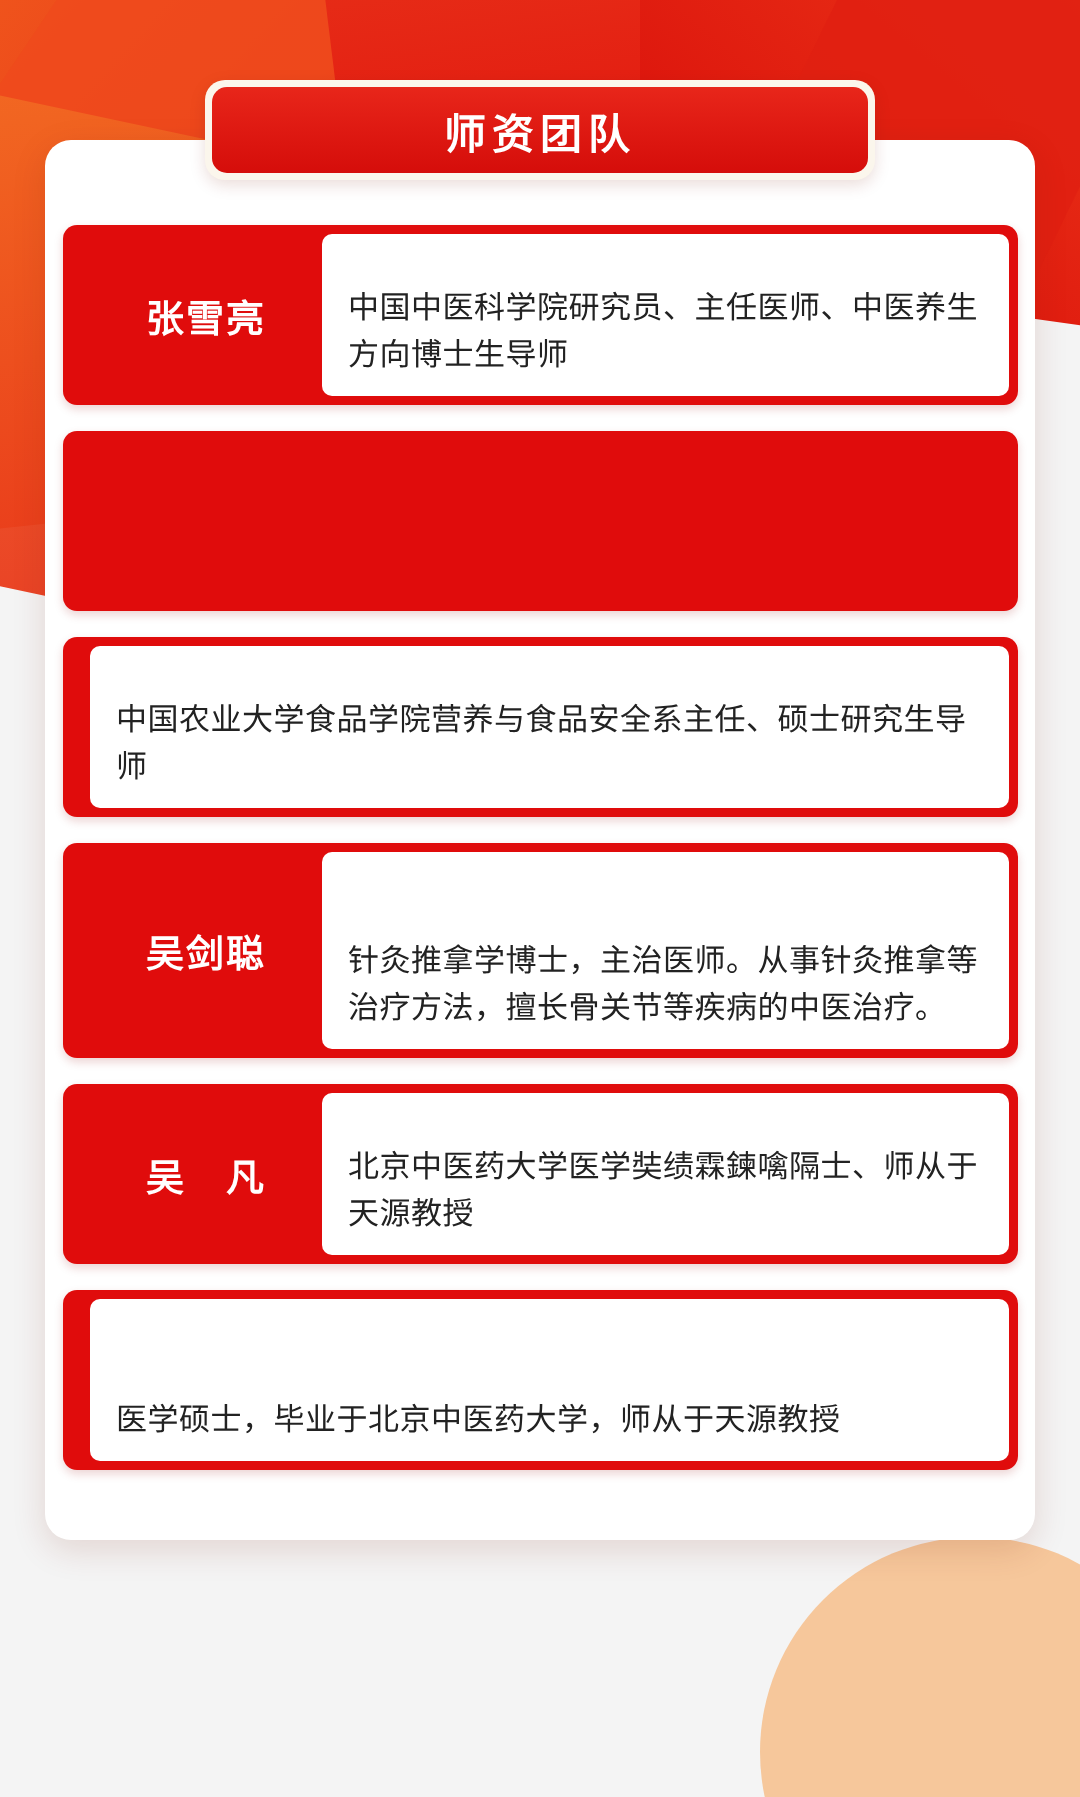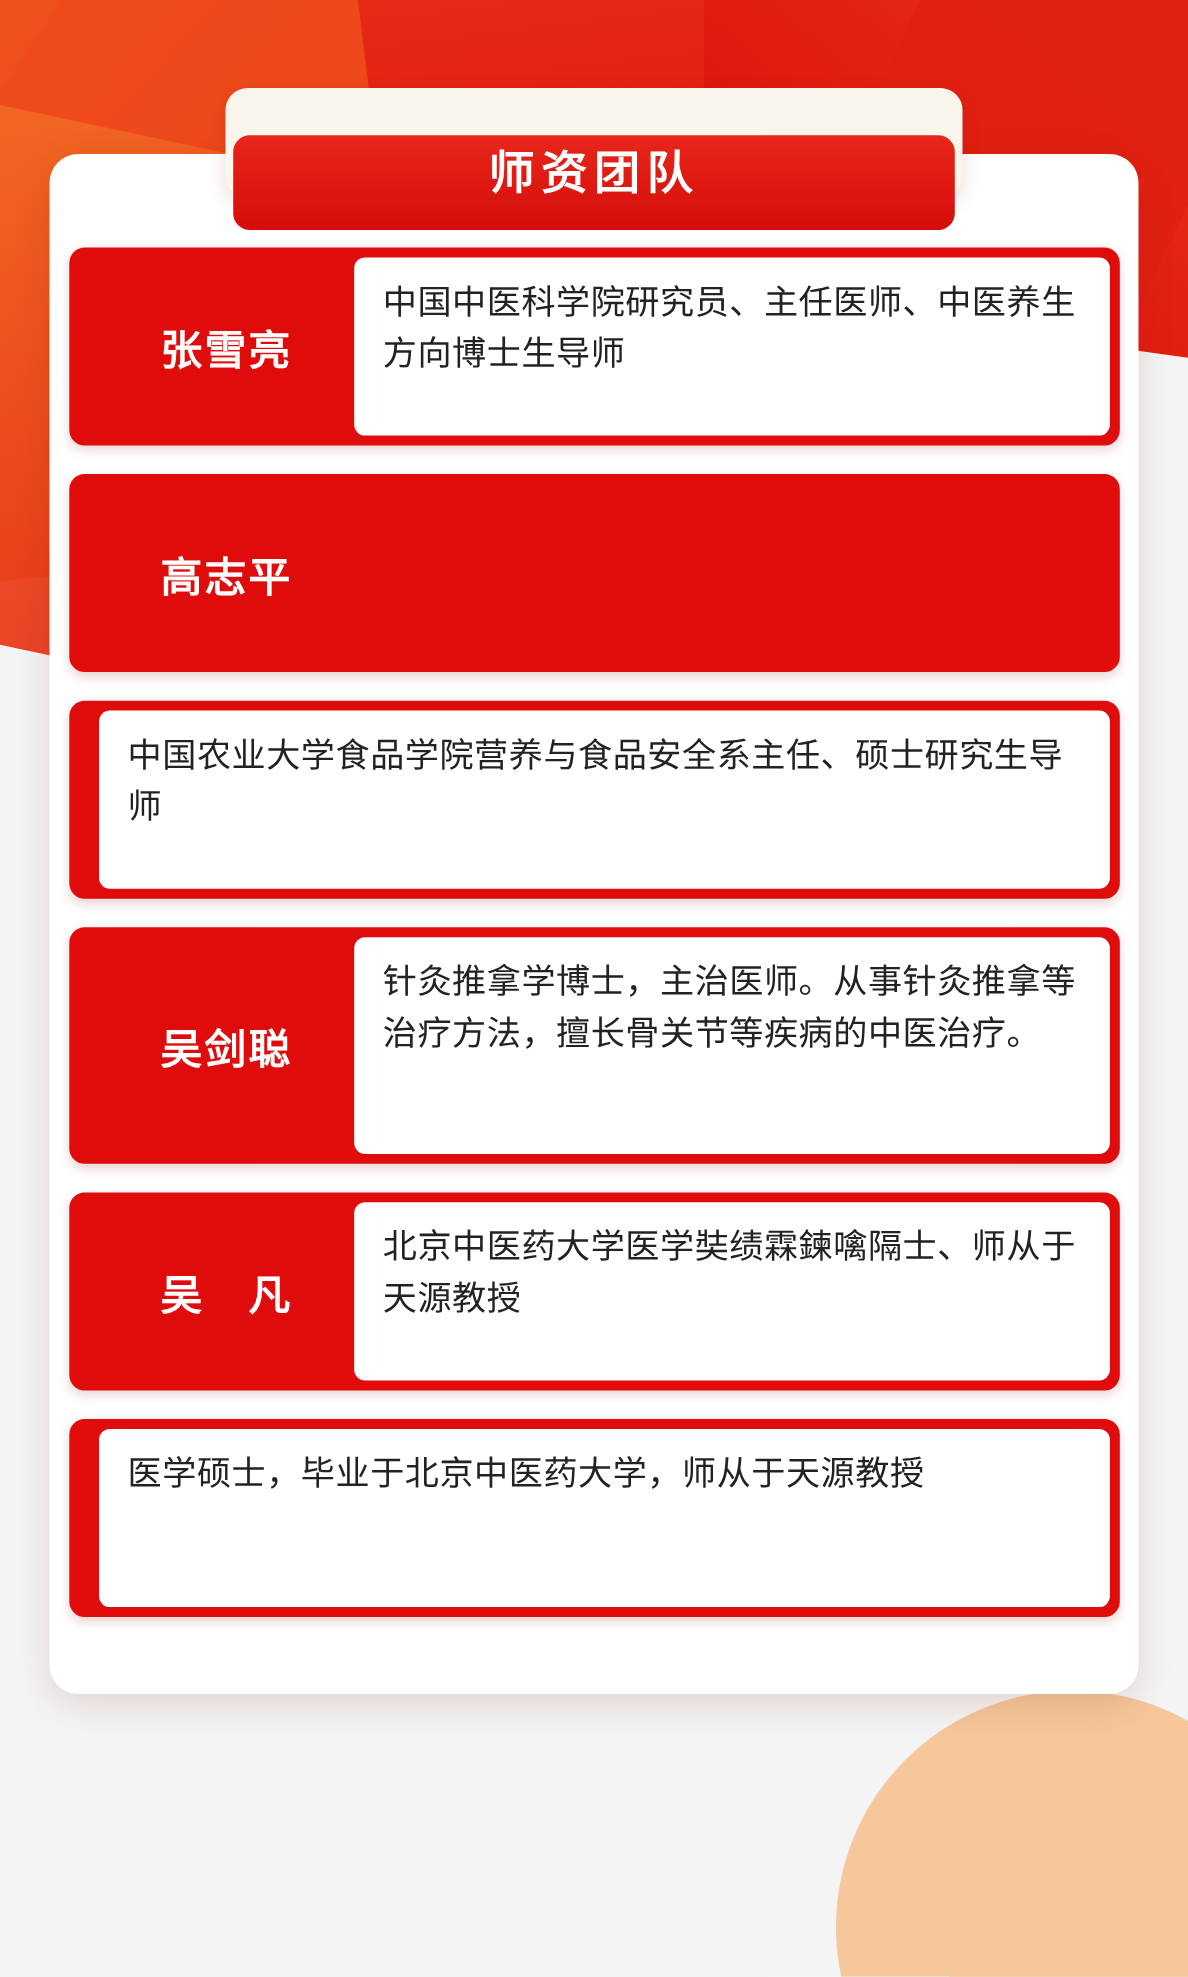--- a/index.html
+++ b/index.html
@@ -129,22 +129,22 @@
     box-shadow: 0 5px 16px rgba(120, 30, 10, .15);
     padding: 7px;
     box-sizing: border-box;
   }
   .title-inner {
     width: 100%;
     height: 100%;
     border-radius: 15px;
     background: linear-gradient(180deg, #e8261a 0%, #d50d0a 100%);
     display: flex;
+    align-items: center;
     justify-content: center;
-    margin-top: 36px;
   }
   .title-text {
     color: #ffffff;
     font-size: 42px;
     font-weight: bold;
     letter-spacing: 6px;
     font-family: "DejaVu Serif", "Liberation Serif", serif;
   }
 
   
@@ -179,21 +179,21 @@
     letter-spacing: 2px;
     font-family: "DejaVu Serif", "Liberation Serif", serif;
     white-space: pre;
   }
   .row-desc {
     flex: 1 1 auto;
     background: #ffffff;
     margin: 9px 9px 9px 0;
     border-radius: 10px;
     display: flex;
-    align-items: flex-start;
+    align-items: flex-end;
     padding: 18px 26px;
     box-sizing: border-box;
   }
   .row-desc span {
     color: #222222;
     font-size: 31px;
     line-height: 1.5;
     letter-spacing: .5px;
   }
 
@@ -227,21 +227,20 @@
   <div class="rows">
 
     <div class="row">
       <div class="row-name">张雪亮</div>
       <div class="row-desc">
         <span>中国中医科学院研究员、主任医师、中医养生方向博士生导师</span>
       </div>
     </div>
 
     <div class="row">
-      <div class="row-name">高志平</div>
     </div>
 
     <div class="row">
       <div class="row-desc">
         <span>中国农业大学食品学院营养与食品安全系主任、硕士研究生导师</span>
       </div>
     </div>
 
     <div class="row three-line">
       <div class="row-name">吴剑聪</div>

